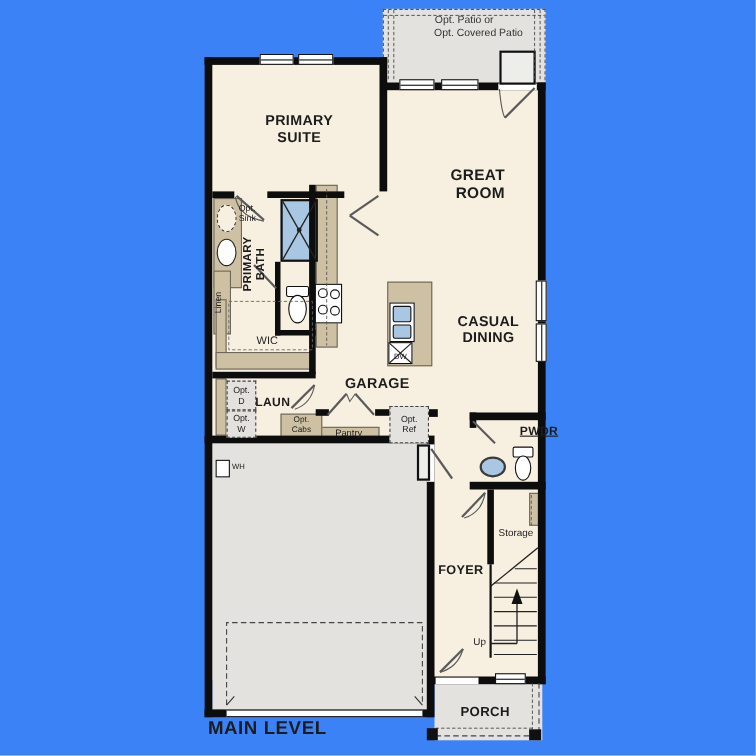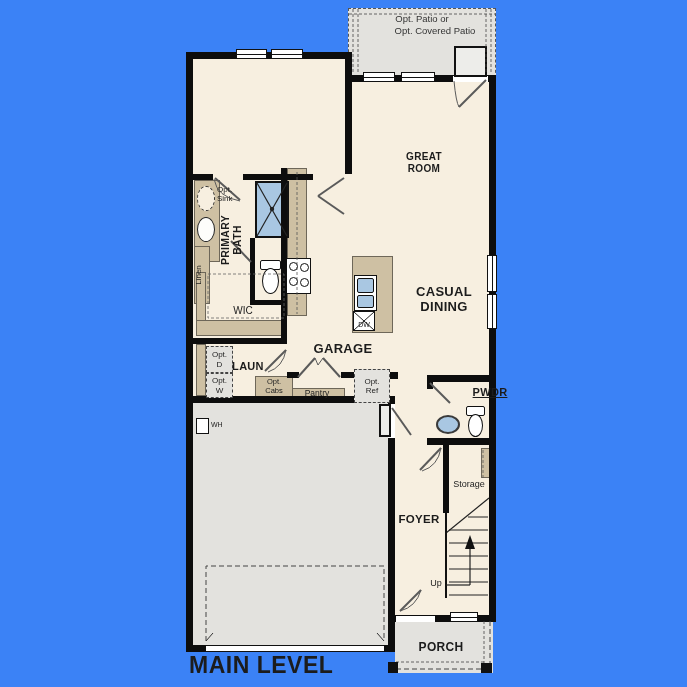--- a/index.html
+++ b/index.html
@@ -164,21 +164,22 @@
         <path d="M384 641 L377 633"></path>
     </g>
     <g fill="#111" stroke="none">
       <rect x="388" y="662" width="10" height="11"></rect>
         <rect x="481" y="663" width="11" height="10"></rect>
     </g>
   </svg>
 
   <div class="sm" style="left:348px;top:14px;width:148px;font-size:9.5px;color:#333;">Opt. Patio or</div>
   <div class="sm" style="left:348px;top:26px;width:174px;font-size:9.5px;color:#333;">Opt. Covered Patio</div>
-  <div class="lbl" style="left:389px;top:151px;width:70px;font-size:10px;">GREAT ROOM</div>
+  <div class="lbl" style="left:227px;top:103px;width:90px;font-size:13px;">PRIMARY SUITE</div>
+  <div class="lbl" style="left:389px;top:151px;width:70px;font-size:14px;text-align:right;">GREAT ROOM</div>
   <div class="lbl rot" style="left:196px;top:225px;width:70px;height:30px;font-size:10.5px;display:flex;align-items:center;justify-content:center;flex-wrap:wrap;">PRIMARY BATH</div>
   <div class="sm rot" style="left:173px;top:267px;width:58px;height:16px;font-size:8px;">Linen</div>
   <div class="sm" style="left:217px;top:185px;width:24px;font-size:8px;text-align:left;">Opt. Sink</div>
   <div class="sm" style="left:218px;top:305px;width:50px;font-size:10px;">WIC</div>
   <div class="lbl" style="left:404px;top:285px;width:80px;font-size:13px;">CASUAL DINING</div>
   <div class="lbl" style="left:293px;top:342px;width:100px;font-size:13px;">GARAGE</div>
   <div class="sm" style="left:352px;top:321px;width:24px;font-size:7px;">DW</div>
   <div class="graybox" style="left:206px;top:346px;width:27px;height:27px;font-size:8px;">
       <span style="display:block;width:18px;">Opt. D</span>
     </div>
@@ -192,14 +193,14 @@
   <div class="sm" style="left:292px;top:389px;width:50px;font-size:8.5px;">Pantry</div>
   <div class="graybox" style="left:354px;top:369px;width:36px;height:34px;font-size:8px;">
       <span style="display:block;width:22px;">Opt. Ref</span>
     </div>
   <div class="lbl" style="left:460px;top:386px;width:60px;font-size:11px;text-decoration:underline;">PWDR</div>
   <div class="sm" style="left:211px;top:421px;width:20px;font-size:7px;text-align:left;">WH</div>
   <div class="sm" style="left:444px;top:479px;width:50px;font-size:9px;">Storage</div>
   <div class="lbl" style="left:384px;top:513px;width:70px;font-size:11.5px;">FOYER</div>
   <div class="sm" style="left:427px;top:578px;width:18px;font-size:9px;">Up</div>
   <div class="lbl" style="left:401px;top:641px;width:80px;font-size:12px;">PORCH</div>
-  <div class="lbl" style="left:189px;top:652px;font-size:23px;text-align:left;white-space:nowrap;letter-spacing:.5px;">MAIN LEVEL</div>
+  <div class="lbl" style="left:189px;top:652px;font-size:17px;text-align:left;white-space:nowrap;letter-spacing:.5px;">MAIN LEVEL</div>
 </div>
 
 </body></html>

